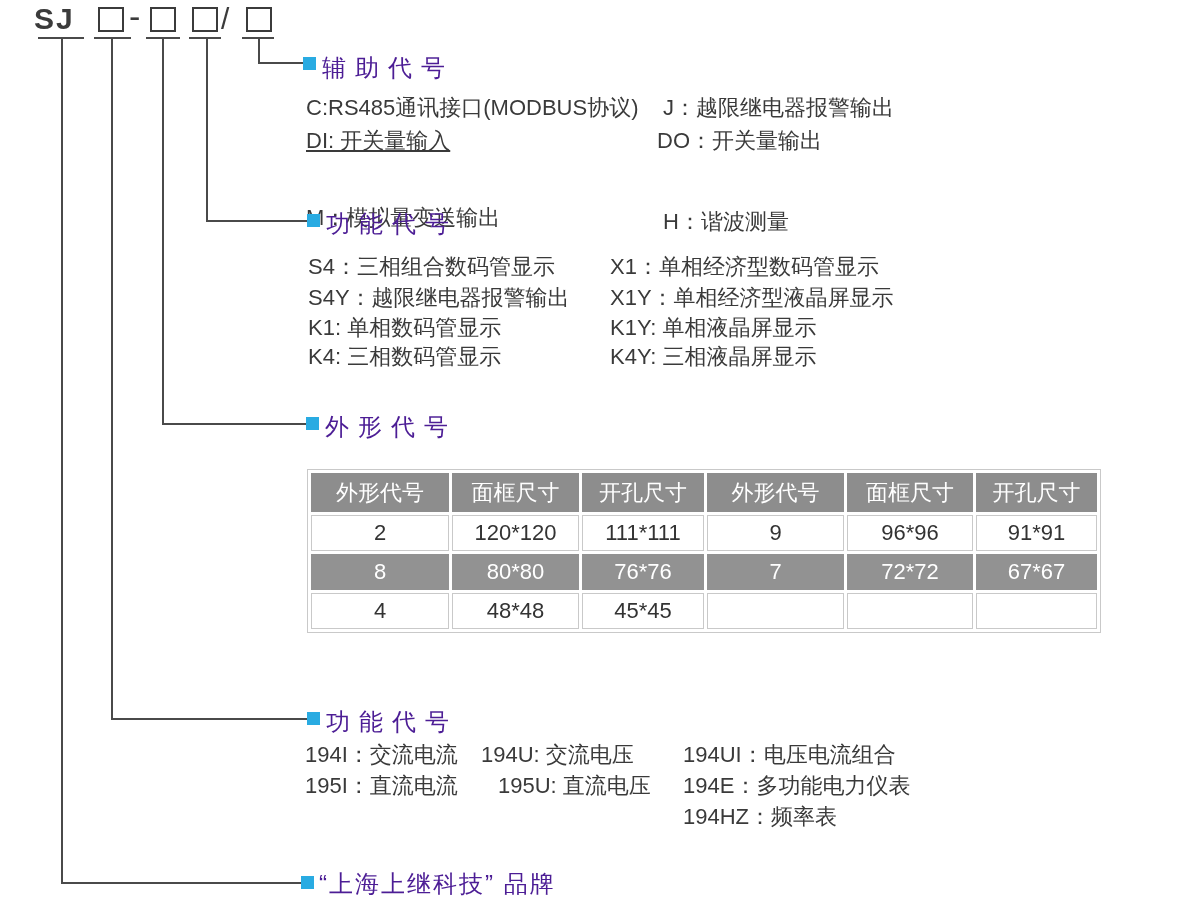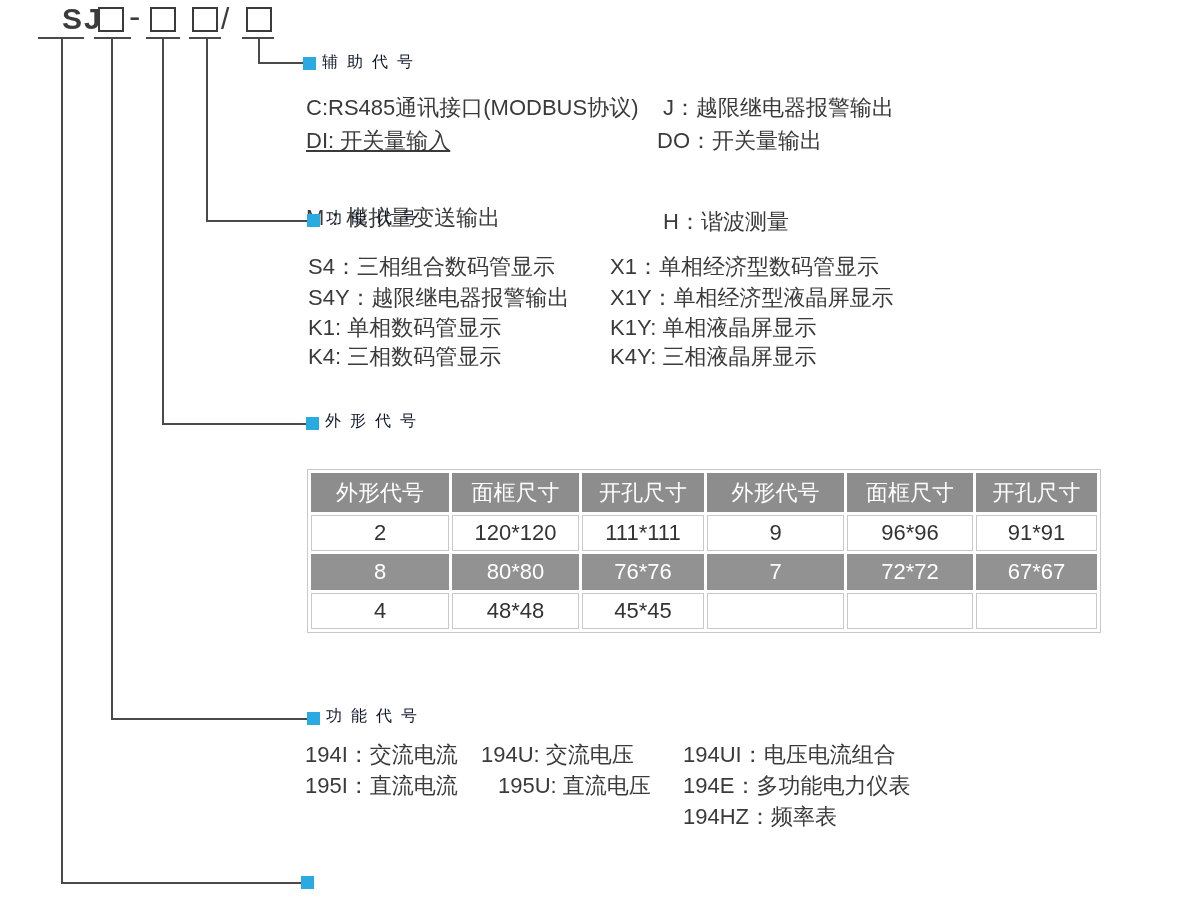--- a/index.html
+++ b/index.html
@@ -9,34 +9,34 @@
     --th-bg:#8d8d8d;
     --hl-bg:#929292;
     --tbl-border:#c9c9c9;
   }
   *{margin:0;padding:0;box-sizing:border-box;}
   html,body{background:#fff;}
   body{font-family:"Liberation Sans","DejaVu Sans",sans-serif;color:var(--text);}
   .canvas{position:relative;width:1180px;height:906px;background:#ffffff;overflow:hidden;}
 
   
-  .sj{position:absolute;left:62px;top:2px;font-size:30px;font-weight:600;letter-spacing:2px;color:#3b3b3b;}
+  .sj{position:absolute;left:34px;top:2px;font-size:30px;font-weight:600;letter-spacing:2px;color:#3b3b3b;}
   .mbox{position:absolute;top:7px;width:26px;height:25px;border:2px solid #3b3b3b;background:#fff;}
   .sep{position:absolute;color:#3b3b3b;font-weight:400;}
   .sep.dash{left:129px;top:-3px;font-size:34px;}
   .sep.slash{left:221px;top:2px;font-size:30px;}
 
   
   .ln{position:absolute;background:var(--line);}
   .ln.h{height:2px;}
   .ln.v{width:2px;}
 
   
   .bullet{position:absolute;width:13px;height:13px;background:var(--accent);}
-  .hd{position:absolute;font-size:16px;letter-spacing:9px;color:#0f172a;white-space:nowrap;}
+  .hd{position:absolute;font-size:24px;letter-spacing:9px;color:#4c1d95;white-space:nowrap;}
   .hd.brand{letter-spacing:2px;}
 
   
   .row{position:absolute;white-space:nowrap;font-size:22px;color:var(--text);}
   .row span{position:absolute;top:0;white-space:nowrap;}
 
   
   .shape-table{position:absolute;left:307px;top:469px;border-collapse:separate;border-spacing:3px;background:#fff;border:1px solid var(--tbl-border);table-layout:fixed;}
   .shape-table th{background:var(--th-bg);color:#fff;font-weight:400;font-size:22px;height:39px;text-align:center;}
   .shape-table td{border:1px solid var(--tbl-border);font-size:22px;height:36px;text-align:center;color:#333;background:#fff;}
@@ -170,14 +170,15 @@
     <span style="left:193px;">195U: 直流电压</span>
     <span style="left:378px;">194E：多功能电力仪表</span>
   </div>
   <div class="row" style="left:305px;top:802px;width:600px;">
     <span style="left:0;"></span>
     <span style="left:193px;"></span>
     <span style="left:378px;">194HZ：频率表</span>
   </div>
 
   <span class="bullet" style="left:301px;top:876px;"></span>
+  <div class="hd brand" style="left:319px;top:868px;">“上海上继科技” 品牌</div>
 
 </div>
 
 </body></html>

